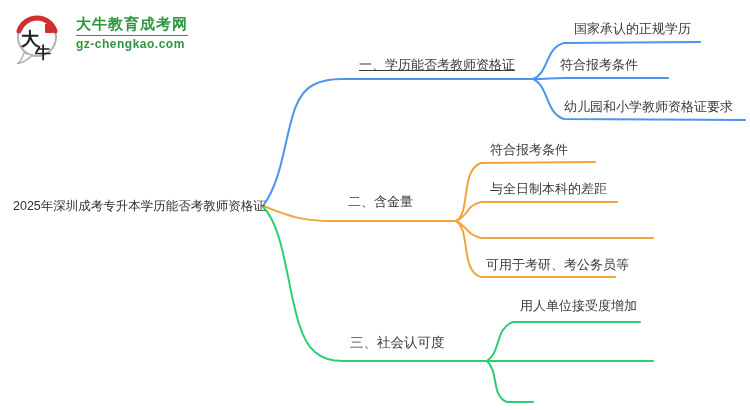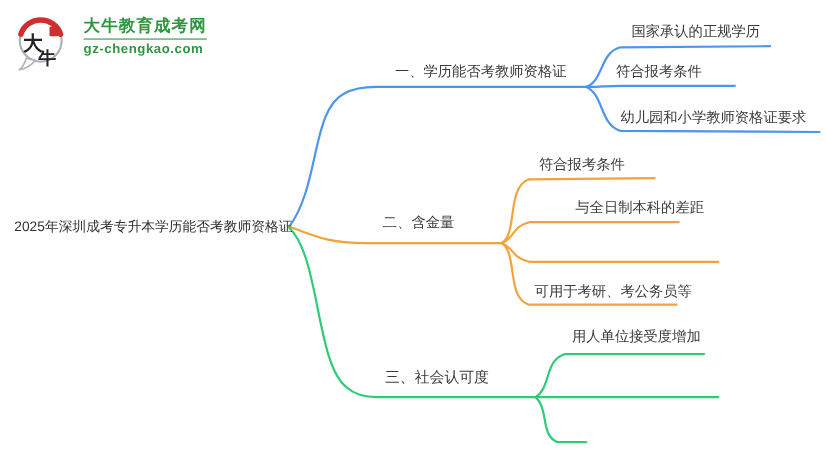--- a/index.html
+++ b/index.html
@@ -66,27 +66,27 @@
       <text x="23" y="46" font-size="16" font-weight="bold" fill="#222222">牛</text>
     </svg>
     <div class="logo-textcol">
       <div class="logo-title">大牛教育成考网</div>
       <div class="logo-sub">gz-chengkao.com</div>
     </div>
   </div>
 
   <div class="node root" style="left:13px; top:199px;">2025年深圳成考专升本学历能否考教师资格证</div>
 
-  <div class="node b-label" style="left:359px; top:57px;">一、学历能否考教师资格证</div>
+  <div class="node b-label" style="left:359px; top:57px;text-decoration:underline;">一、学历能否考教师资格证</div>
   <div class="node" style="left:574px; top:21px;">国家承认的正规学历</div>
   <div class="node" style="left:560px; top:57px;">符合报考条件</div>
   <div class="node" style="left:564px; top:99px;">幼儿园和小学教师资格证要求</div>
 
   <div class="node b-label" style="left:348px; top:194px;">二、含金量</div>
   <div class="node" style="left:490px; top:142px;">符合报考条件</div>
-  <div class="node" style="left:490px; top:181px;margin-left:33px;">与全日制本科的差距</div>
+  <div class="node" style="left:490px; top:181px;">与全日制本科的差距</div>
   <div class="node" style="left:486px; top:257px;">可用于考研、考公务员等</div>
 
   <div class="node b-label b3-label" style="left:350px; top:335px;">三、社会认可度</div>
   <div class="node" style="left:520px; top:298px;">用人单位接受度增加</div>
   <div class="node" style="left:507px; top:390px;"></div>
 
 </div>
 
 </body></html>

